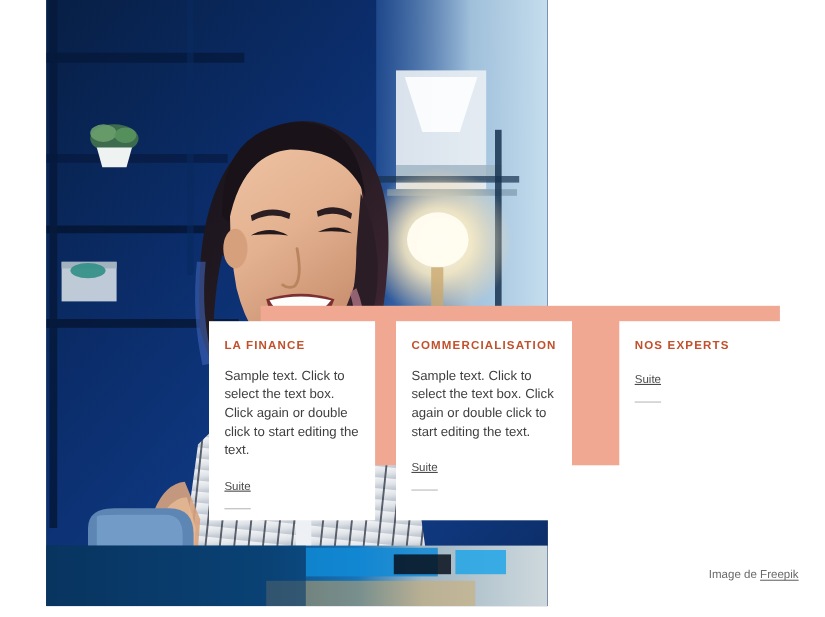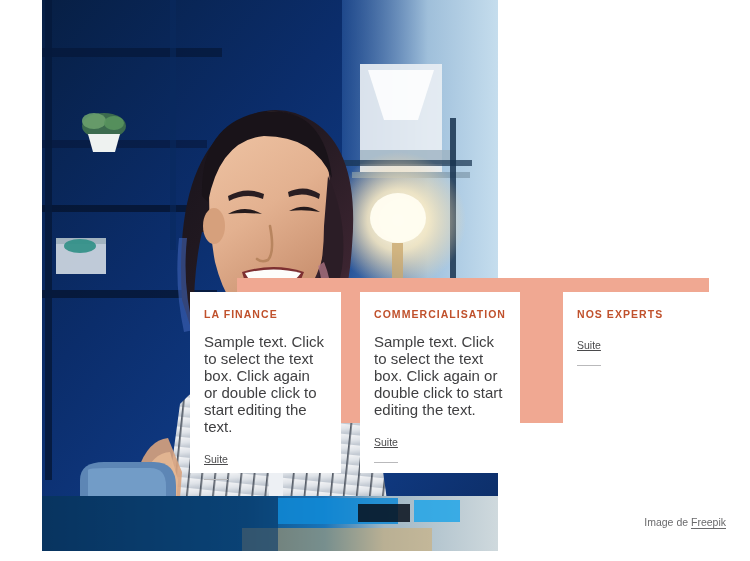--- a/index.html
+++ b/index.html
@@ -64,21 +64,21 @@
     font-size: 10.5px;
     font-weight: bold;
     letter-spacing: 1.05px;
     line-height: 1.2;
     margin: 0 0 12px 0;
     white-space: nowrap;
   }
 
   .card-body {
     color: #3f3f41;
-    font-size: 15px;
+    font-size: 12px;
     line-height: 17px;
     margin: 0;
   }
 
   .inline-link {
     color: #3f3f41;
     text-decoration: underline;
     text-underline-offset: 1px;
   }
 

